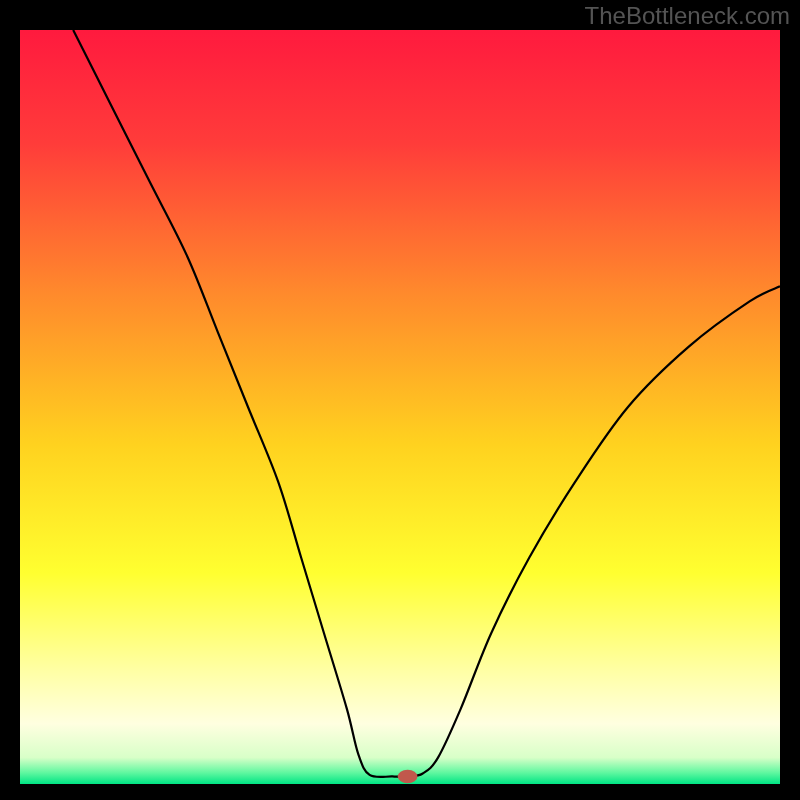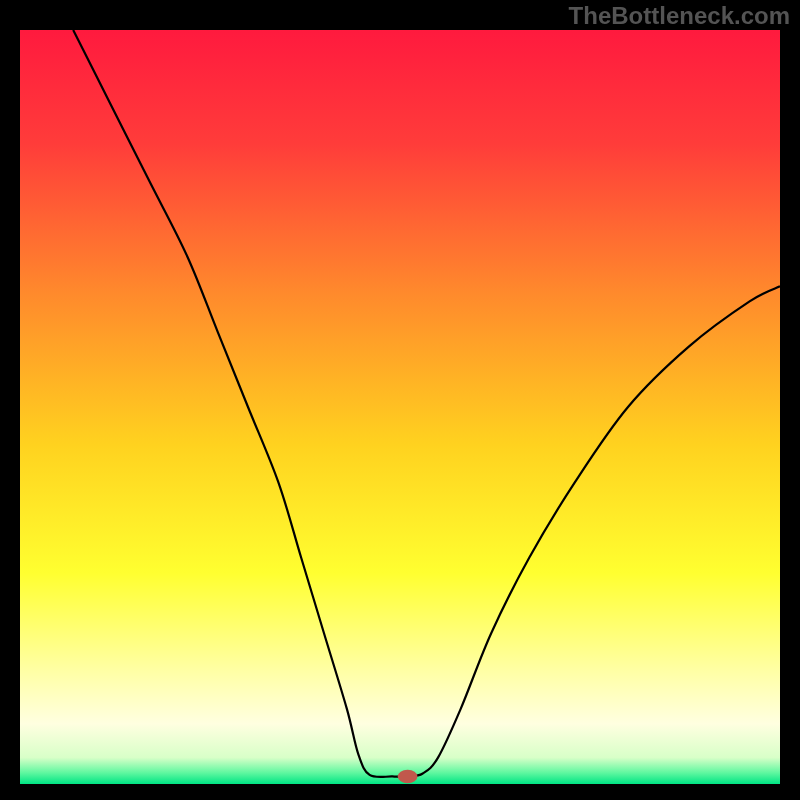--- a/index.html
+++ b/index.html
@@ -16,21 +16,21 @@
     width: 800px;
     height: 800px;
     background: #000;
   }
   .watermark {
     position: absolute;
     top: 2px;
     right: 10px;
     color: #545454;
     font-size: 24px;
-    font-weight: 700;
+    font-weight: 400;
     letter-spacing: 0px;
     z-index: 5;
     user-select: none;
   }
   .plot-area {
     position: absolute;
     left: 20px;
     top: 30px;
     width: 760px;
     height: 754px;

